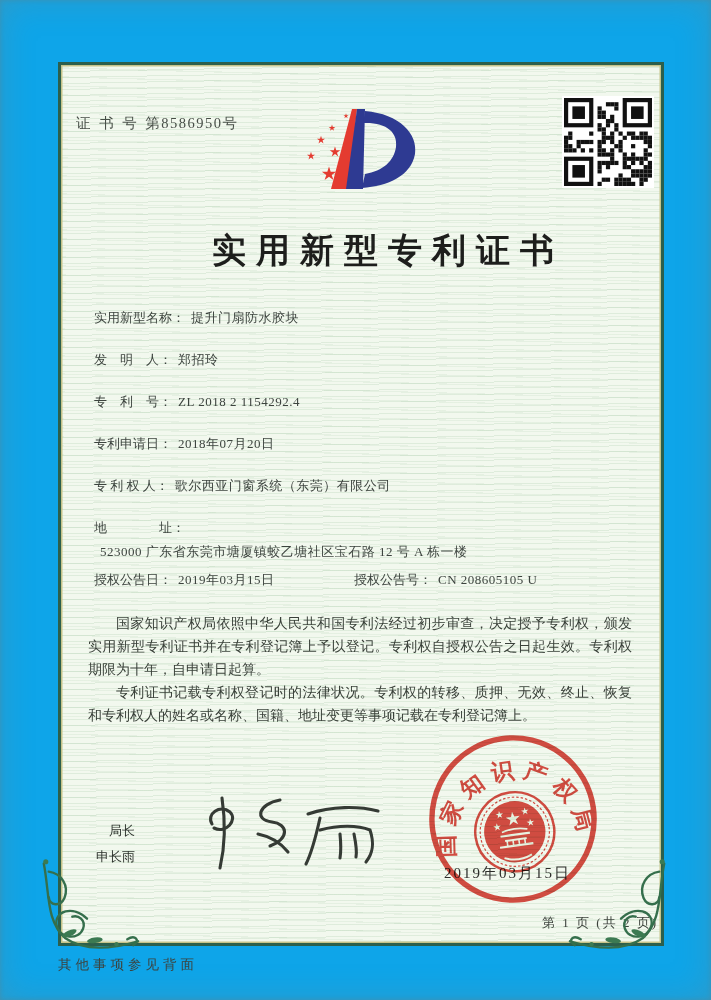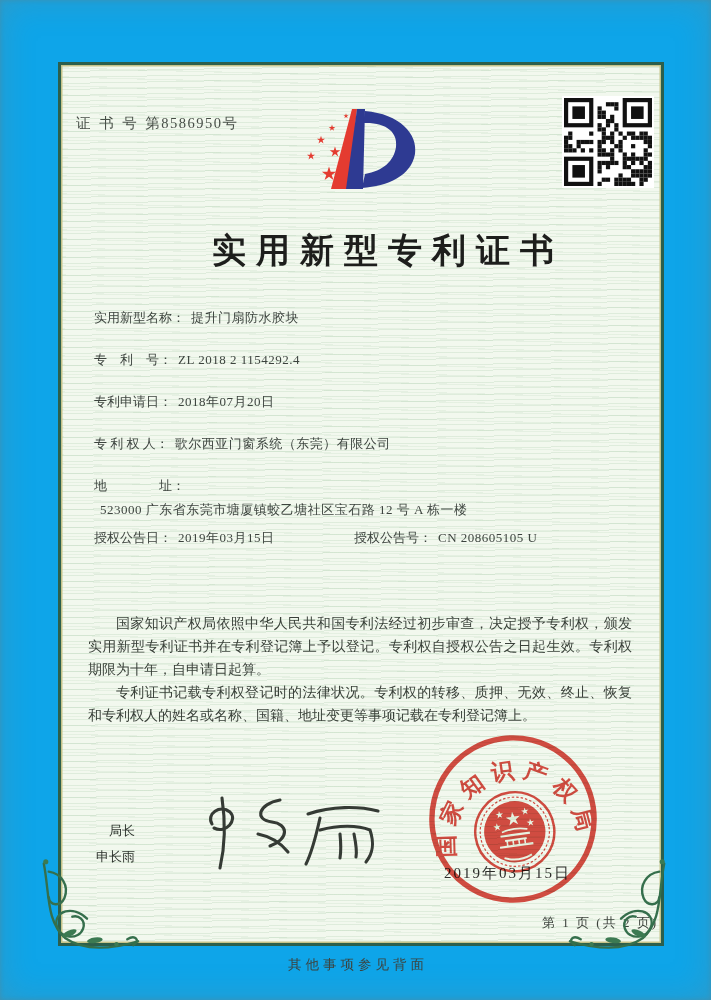--- a/index.html
+++ b/index.html
@@ -56,21 +56,21 @@
   }
   .seal-date{
     position:absolute;left:444px;top:864px;z-index:2;
     font-size:15px;color:#2c2d2a;letter-spacing:2px;
   }
   .page-info{
     position:absolute;left:58px;top:914px;width:600px;text-align:right;
     font-size:13px;color:#3c423c;letter-spacing:2px;
   }
   .back-note{
-    position:absolute;left:58px;top:956px;width:600px;text-align:center;
+    position:absolute;left:58px;top:956px;width:600px;text-align:left;
     font-size:13.5px;color:#3d423d;letter-spacing:4px;
   }
   .flourish{position:absolute;width:108px;height:108px;z-index:4;}
   .flourish.bl{left:34px;top:848px;}
   .flourish.br{left:566px;top:848px;transform:scaleX(-1);}
   .seal-txt{font-size:23px;font-weight:700;letter-spacing:7.5px;fill:#d93a30;
     font-family:"Liberation Serif","DejaVu Serif",serif;}
 </style>
 </head>
 <body>
@@ -246,20 +246,24 @@
   </svg>
 
   <div class="title">实用新型专利证书</div>
 
   <div class="fields">
     <div class="frow">
       <span class="lab">实用新型名称：</span>
       <span class="val">提升门扇防水胶块</span>
     </div>
     <div class="frow">
+      <span class="lab">发　明　人：</span>
+      <span class="val">郑招玲</span>
+    </div>
+    <div class="frow">
       <span class="lab">专　利　号：</span>
       <span class="val">ZL 2018 2 1154292.4</span>
     </div>
     <div class="frow">
       <span class="lab">专利申请日：</span>
       <span class="val">2018年07月20日</span>
     </div>
     <div class="frow">
       <span class="lab">专 利 权 人：</span>
       <span class="val">歌尔西亚门窗系统（东莞）有限公司</span>

